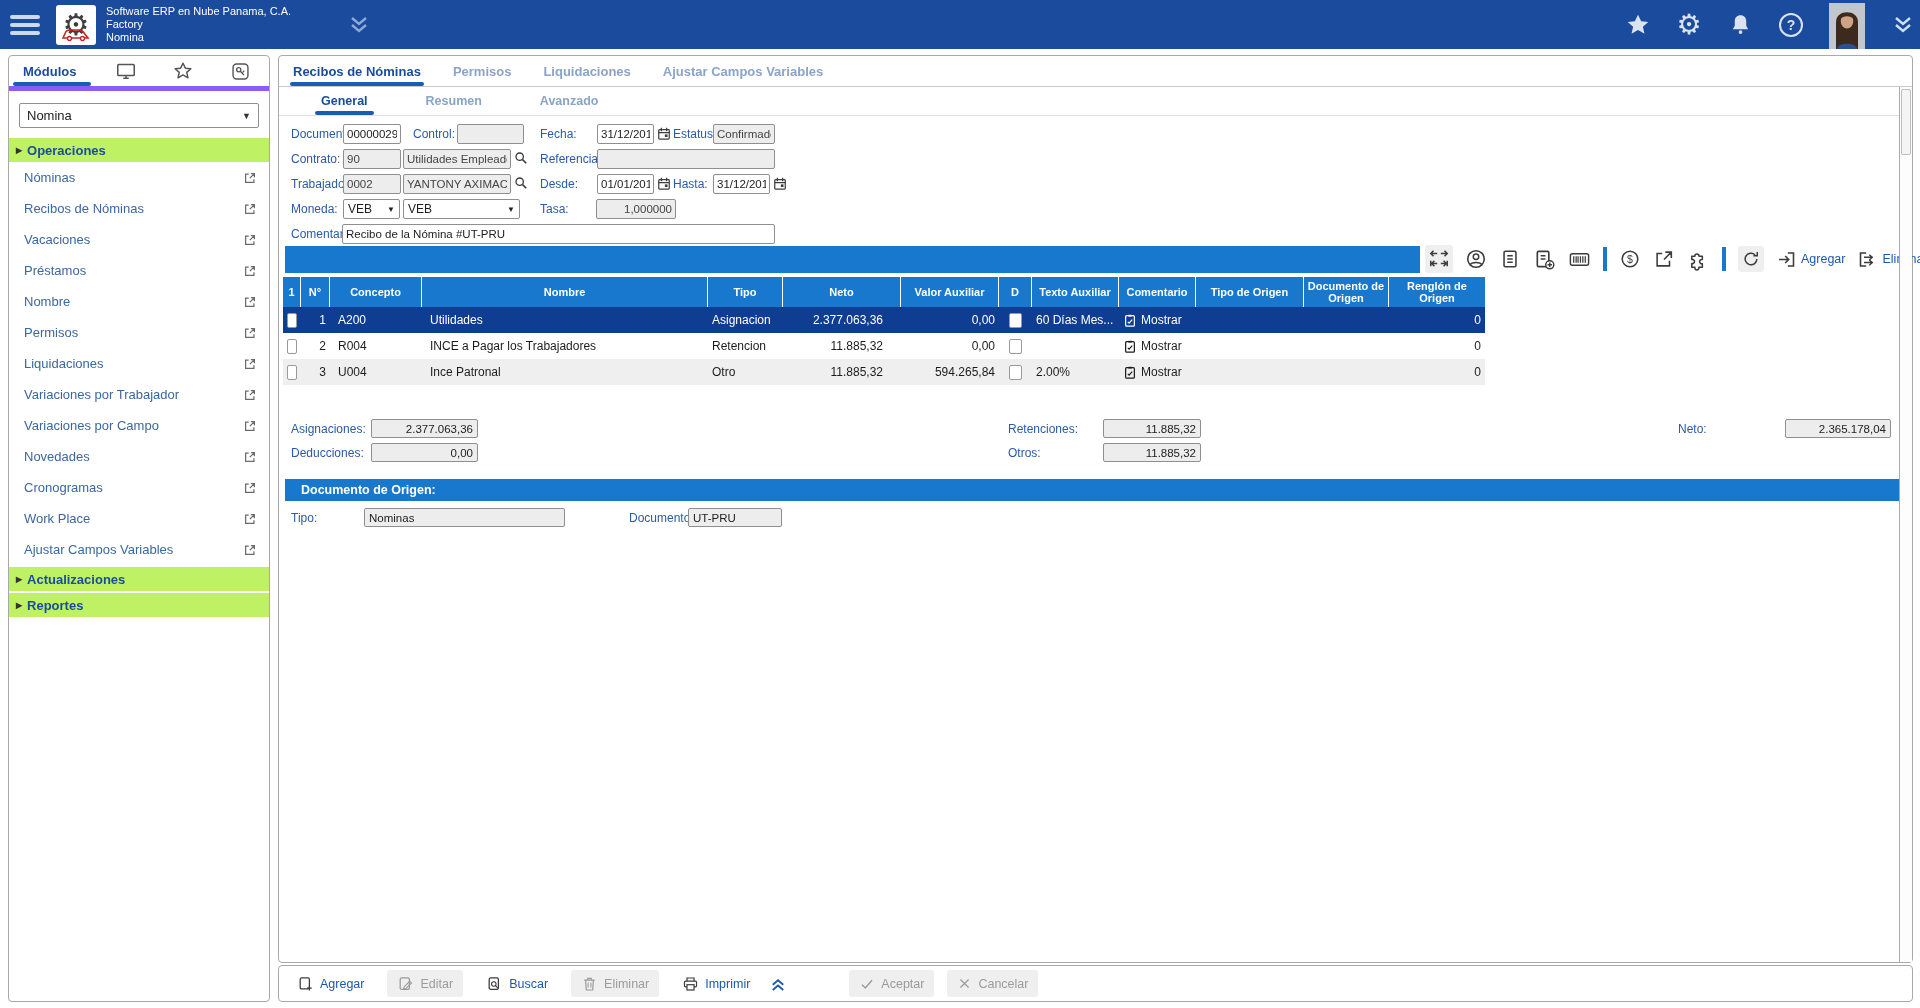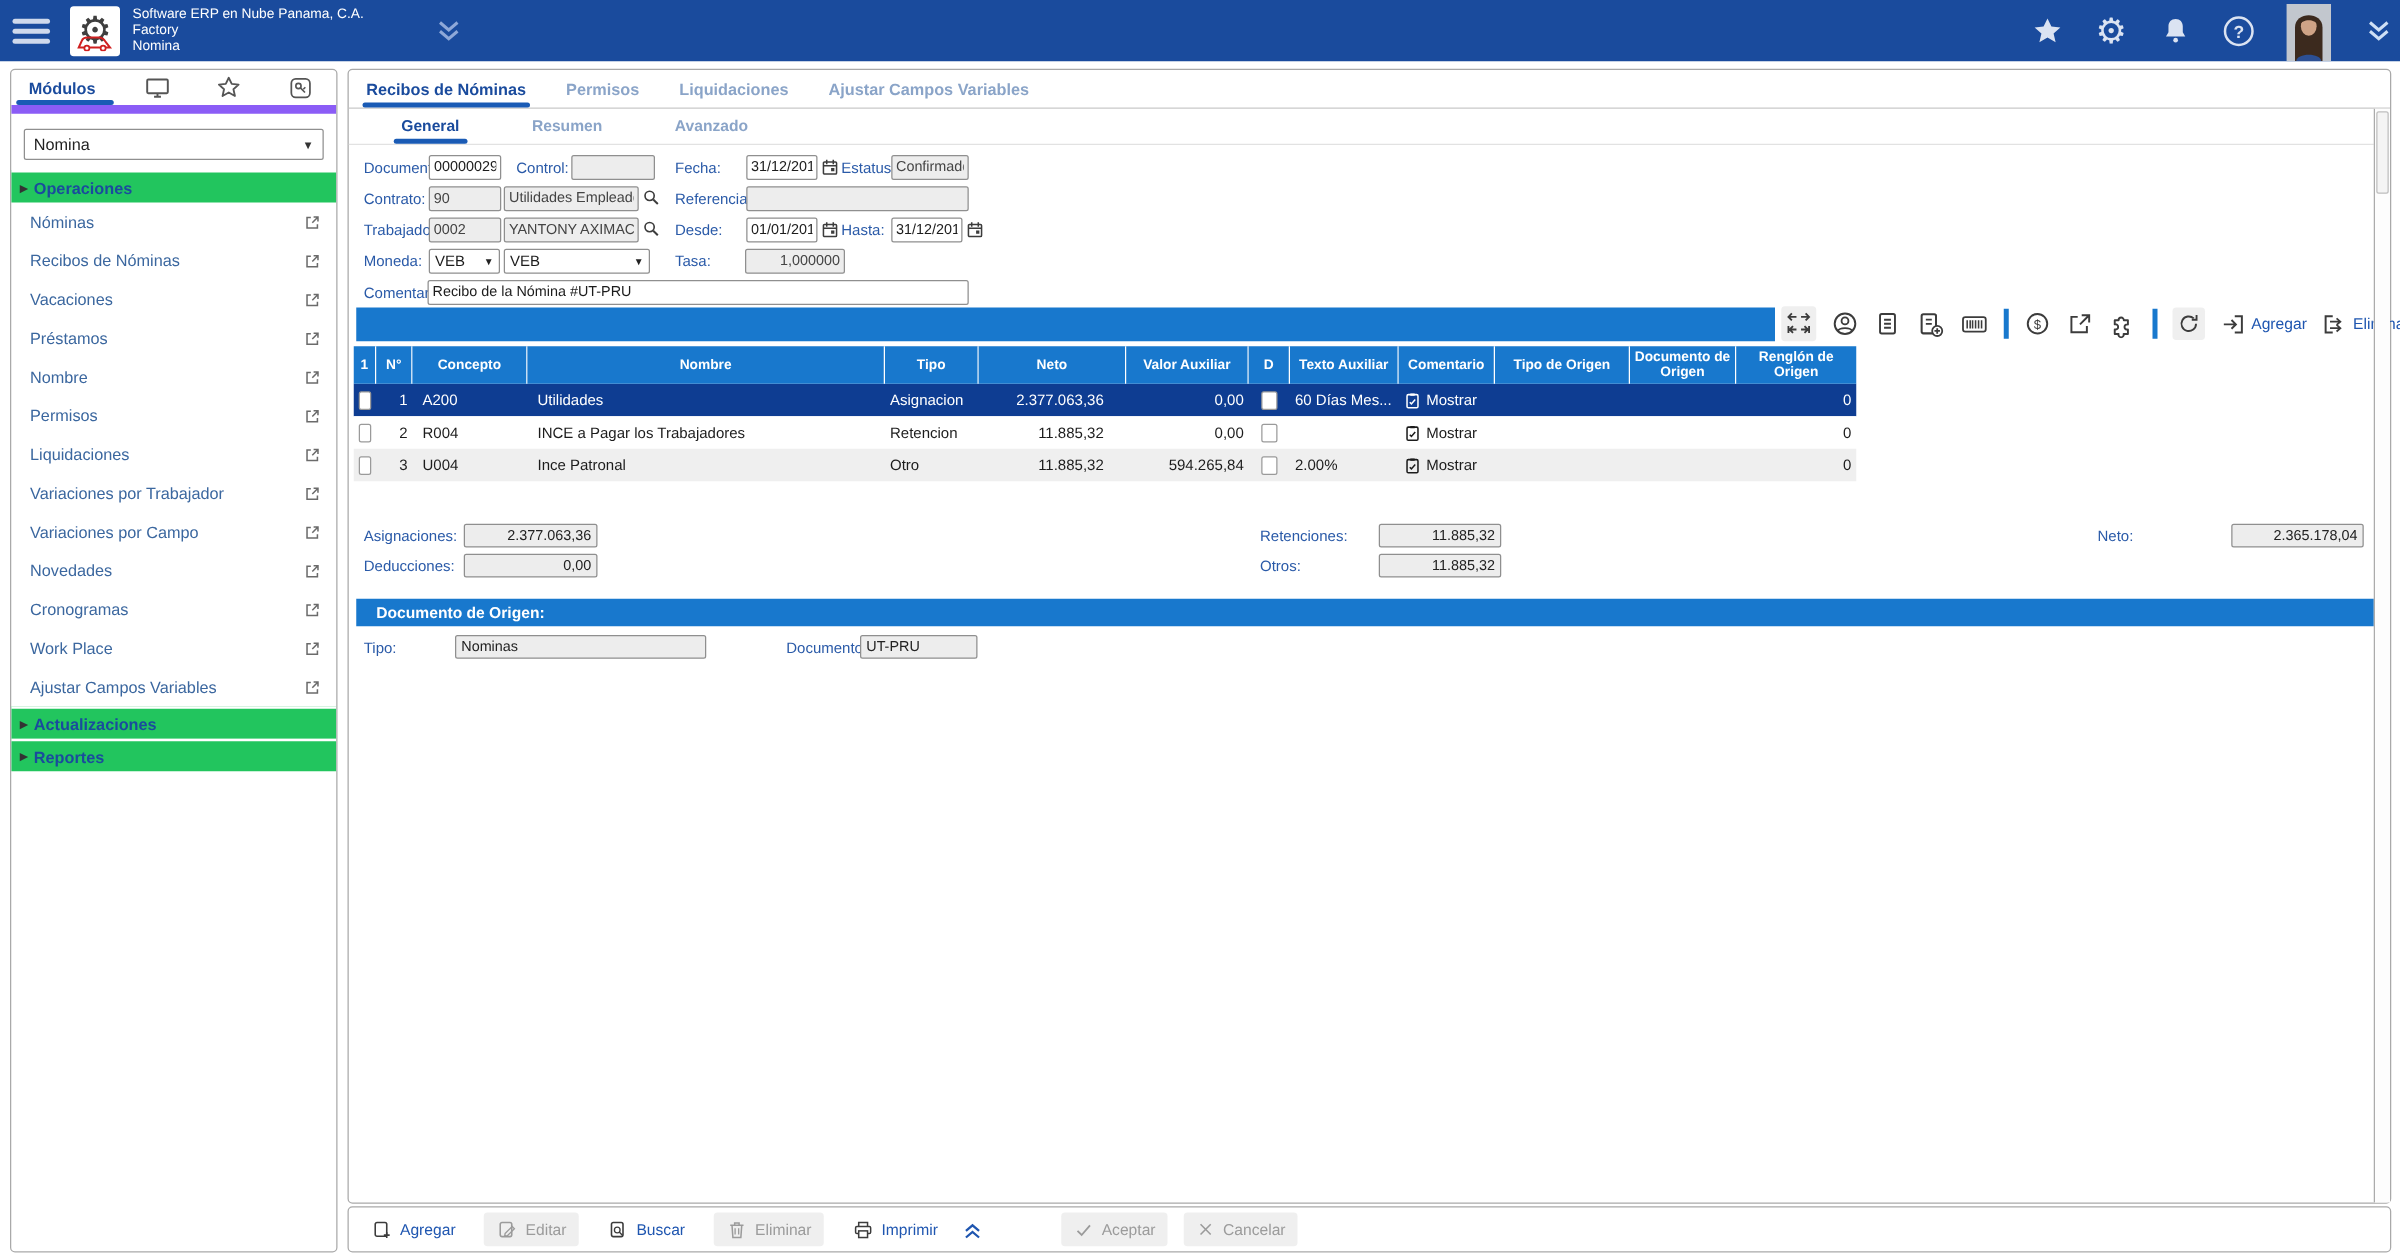--- a/index.html
+++ b/index.html
@@ -18,27 +18,27 @@
   .hicon { color:#dbe3f2; width:26px; height:26px; display:flex; align-items:center; justify-content:center; cursor:pointer; }
   .help-circle { width:24px; height:24px; border:2.5px solid #dbe3f2; border-radius:50%; color:#dbe3f2; font-weight:bold; font-size:14px; display:flex; align-items:center; justify-content:center; }
   .avatar { width:36px; height:46px; margin-top:2px; overflow:hidden; cursor:pointer; }
 
   
   .sidebar { position:absolute; left:8px; top:55px; width:262px; bottom:6px; background:#fff; border:1px solid #a9a9a9; border-radius:4px; overflow:hidden; }
   .main { position:absolute; left:278px; top:55px; width:1635px; height:908px; background:#fff; border:1px solid #a9a9a9; border-radius:4px; }
   .footerbar { position:absolute; left:278px; bottom:6px; width:1635px; height:37px; background:#fff; border:1px solid #a9a9a9; border-radius:4px; display:flex; align-items:center; padding-left:8px; gap:13px; }
 
   
-  .stabs { height:35px; display:flex; align-items:stretch; border-bottom:7px solid #8b5cf6; }
+  .stabs { height:35px; display:flex; align-items:stretch; border-bottom:5px solid #8b5cf6; }
   .stab-modulos { width:88px; display:flex; align-items:center; padding-left:14px; color:#1a4b9d; font-weight:bold; font-size:13px; position:relative; cursor:pointer; }
   .stab-modulos::after { content:""; position:absolute; left:4px; right:6px; bottom:0; height:4px; background:#1a5bb5; border-radius:3px; }
   .stab-ic { flex:1; display:flex; align-items:center; justify-content:center; color:#555; cursor:pointer; }
   .sselect { margin:12px 10px 8px 10px; height:25px; border:1px solid #8f8f8f; border-radius:2px; background:#fff; display:flex; align-items:center; justify-content:space-between; padding:0 7px; font-size:13px; color:#222; cursor:pointer; }
   .sselect .arr { font-size:9px; color:#333; }
-  .ssection { height:26px; background:#22c55e; border-top:2px solid #fff; display:flex; align-items:center; padding-left:7px; color:#1a4b9d; font-weight:bold; font-size:13px; cursor:pointer; }
+  .ssection { height:26px; background:#bef264; border-top:2px solid #fff; display:flex; align-items:center; padding-left:7px; color:#1a4b9d; font-weight:bold; font-size:13px; cursor:pointer; }
   .ssection::before { content:"\25B8"; color:#333; font-size:12px; margin-right:5px; }
   .sitem { height:31px; display:flex; align-items:center; justify-content:space-between; padding:0 12px 0 15px; color:#3b679f; font-size:13px; cursor:pointer; }
   .sitem .lnk { color:#6b6b6b; }
 
   
   .mtabs { height:31px; display:flex; align-items:center; gap:32px; padding-left:14px; border-bottom:1px solid #c9c9c9; }
   .mtab { font-size:13px; font-weight:bold; color:#8aa4c8; position:relative; height:100%; display:flex; align-items:center; cursor:pointer; }
   .mtab.active { color:#1a4b9d; }
   .mtab.active::after { content:""; position:absolute; left:-3px; right:-3px; bottom:0; height:4px; background:#1a5bb5; border-radius:3px; }
   .subtabs { height:29px; display:flex; align-items:center; gap:58px; padding-left:42px; border-bottom:1px solid #e2e2e2; }

